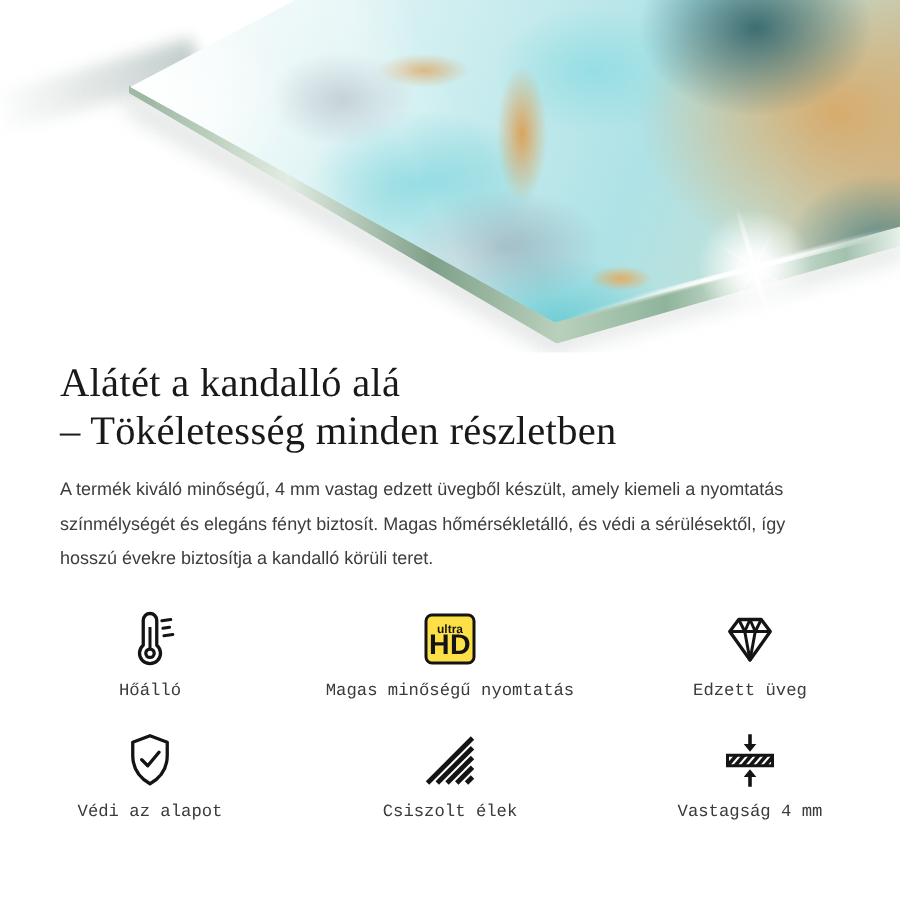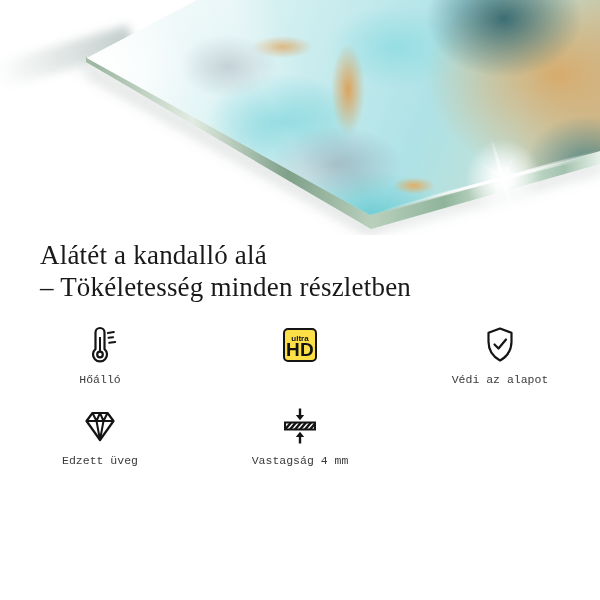--- a/index.html
+++ b/index.html
@@ -103,20 +103,23 @@
       <div class="ray main"></div>
       <div class="ray cross"></div>
       <div class="ray d1"></div>
       <div class="ray d2"></div>
     </div>
   </div>
 
   <h1>Alátét a kandalló alá
 – Tökéletesség minden részletben</h1>
 
+  <p class="desc">A termék kiváló minőségű, 4 mm vastag edzett üvegből készült, amely kiemeli a nyomtatás
+színmélységét és elegáns fényt biztosít. Magas hőmérsékletálló, és védi a sérülésektől, így
+hosszú évekre biztosítja a kandalló körüli teret.</p>
 
   <div class="features">
 
     <div class="feature">
       <div class="icn">
         <svg width="40" height="42" viewBox="0 0 40 42" fill="none" stroke="#141414" stroke-width="2.2">
           <path d="M15.5 25.1 L15.5 8.5 A4.5 4.5 0 0 1 24.5 8.5 L24.5 25.1 A7 7 0 1 1 15.5 25.1 Z" stroke-linejoin="round"></path>
           <line x1="20" y1="13" x2="20" y2="27.5" stroke-width="2"></line>
           <circle cx="20" cy="30.5" r="2.8"></circle>
           <g transform="rotate(-8 31 13)" stroke-width="2" stroke-linecap="round">
@@ -129,44 +132,57 @@
       <div class="flabel">Hőálló</div>
     </div>
 
     <div class="feature">
       <div class="icn">
         <div class="uhd">
           <span class="t">ultra</span>
           <span class="b">HD</span>
         </div>
       </div>
-    </div>
-
-    <div class="feature">
-      <div class="icn">
-        <svg width="40" height="40" viewBox="0 0 40 40" fill="none" stroke="#141414" stroke-width="2.2">
-          <path d="M20 3.5 L31.5 7.8 V16.5 C31.5 25.5 27 31.6 20 35.5 C13 31.6 8.5 25.5 8.5 16.5 V7.8 Z" stroke-linejoin="round"></path>
-          <path d="M14.5 19.5 L18.5 23.5 L26 14.5" stroke-linecap="round" stroke-linejoin="round"></path>
-        </svg>
-      </div>
-      <div class="flabel">Védi az alapot</div>
+      <div class="flabel">Magas minőségű nyomtatás</div>
     </div>
 
     <div class="feature">
       <div class="icn">
         <svg width="40" height="40" viewBox="0 0 40 40" fill="none" stroke="#141414" stroke-width="2.2" stroke-linejoin="round">
           <path d="M12.5 7 H27.5 L33.5 15 L20 34 L6.5 15 Z"></path>
           <path d="M6.5 15 H33.5" stroke-width="2"></path>
           <path d="M12.5 7 L16.5 15 L20 7 L23.5 15 L27.5 7" stroke-width="2"></path>
           <path d="M16.5 15 L20 34 L23.5 15" stroke-width="2"></path>
         </svg>
       </div>
       <div class="flabel">Edzett üveg</div>
     </div>
 
+    <div class="feature">
+      <div class="icn">
+        <svg width="40" height="40" viewBox="0 0 40 40" fill="none" stroke="#141414" stroke-width="2.2">
+          <path d="M20 3.5 L31.5 7.8 V16.5 C31.5 25.5 27 31.6 20 35.5 C13 31.6 8.5 25.5 8.5 16.5 V7.8 Z" stroke-linejoin="round"></path>
+          <path d="M14.5 19.5 L18.5 23.5 L26 14.5" stroke-linecap="round" stroke-linejoin="round"></path>
+        </svg>
+      </div>
+      <div class="flabel">Védi az alapot</div>
+    </div>
+
+    <div class="feature">
+      <div class="icn">
+        <svg width="40" height="40" viewBox="0 0 40 40" stroke="#141414" stroke-width="3.2">
+          <line x1="5" y1="35" x2="35" y2="5"></line>
+          <line x1="11.5" y1="35" x2="35" y2="11.5"></line>
+          <line x1="18" y1="35" x2="35" y2="18"></line>
+          <line x1="24.5" y1="35" x2="35" y2="24.5"></line>
+          <line x1="31" y1="35" x2="35" y2="31"></line>
+        </svg>
+      </div>
+      <div class="flabel">Csiszolt élek</div>
+    </div>
 
     <div class="feature">
       <div class="icn">
         <svg width="40" height="40" viewBox="0 0 40 40">
           <defs>
               <clipPath id="barclip">
                 <rect x="5" y="16.5" width="30" height="7"></rect>
               </clipPath>
             </defs>
           <g clip-path="url(#barclip)" stroke="#141414" stroke-width="2.4">

